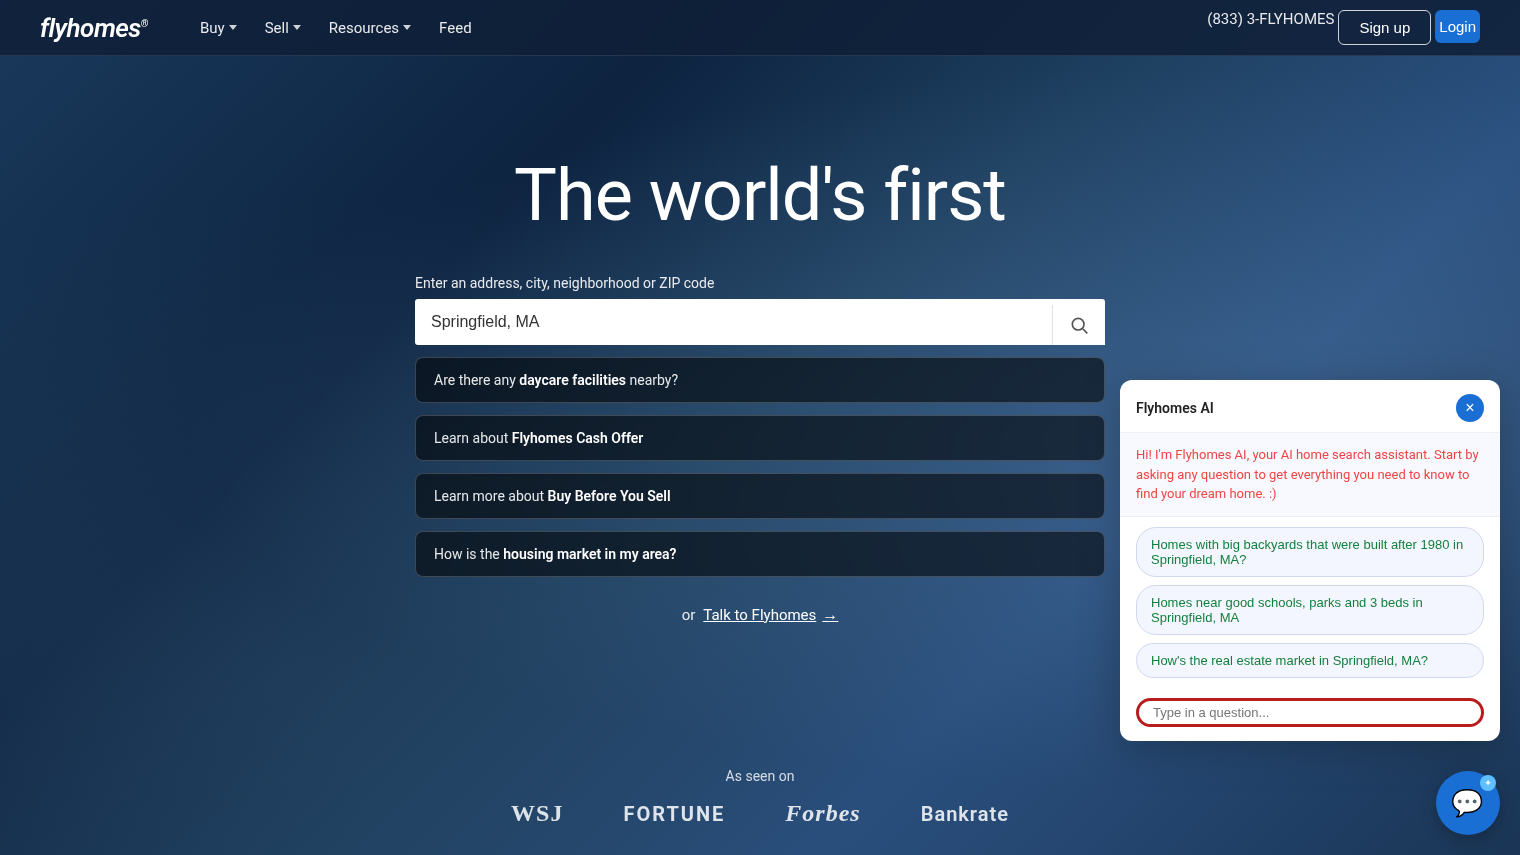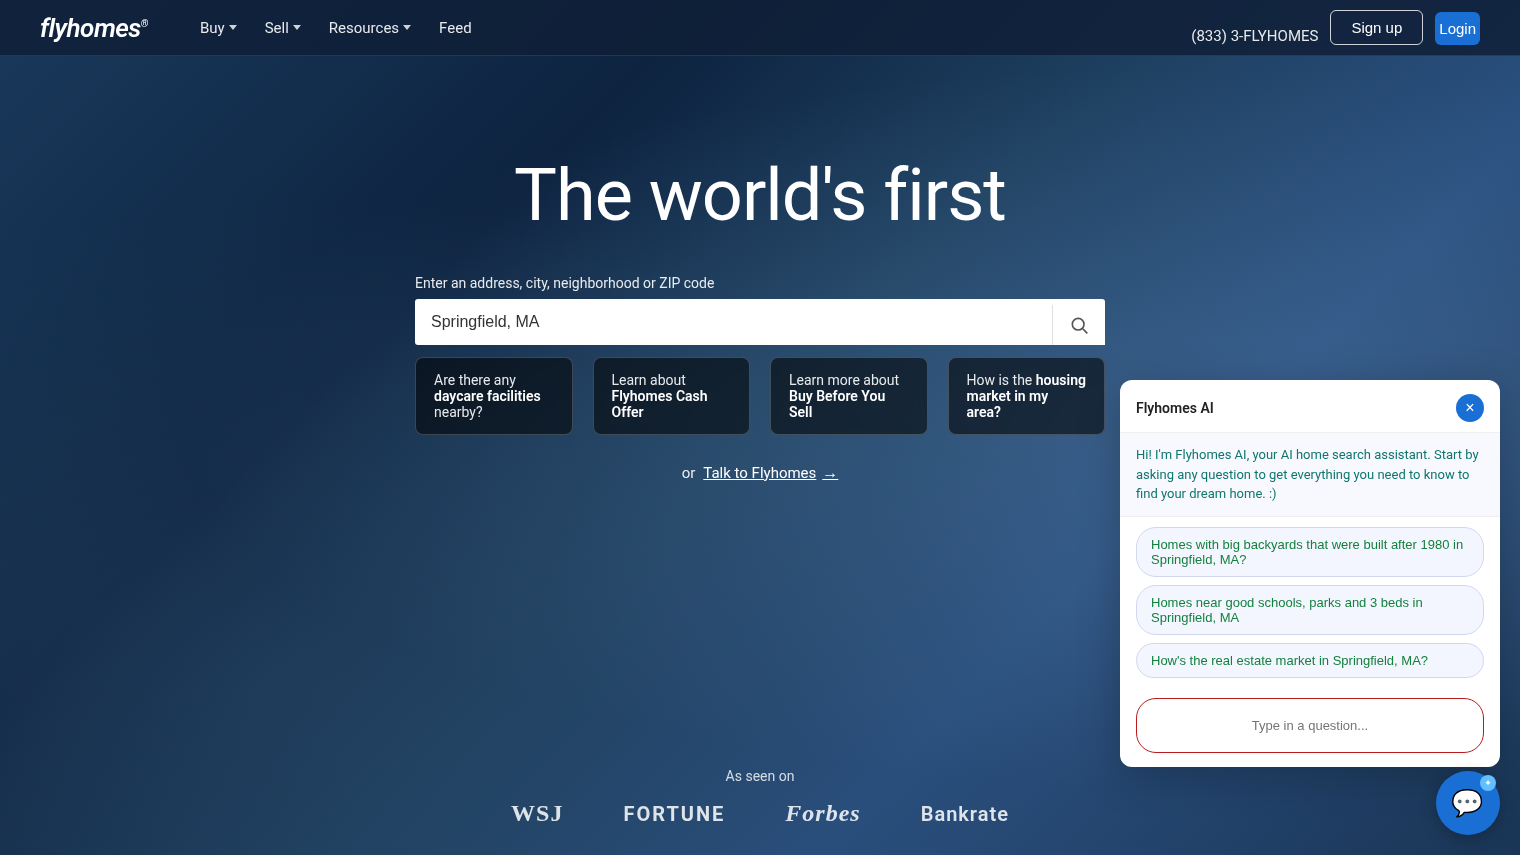--- a/index.html
+++ b/index.html
@@ -50,21 +50,21 @@
       cursor: pointer;
       border-radius: 4px;
     }
     .chevron {
       display: inline-block;
       width: 0; height: 0;
       border-left: 4px solid transparent;
       border-right: 4px solid transparent;
       border-top: 5px solid rgba(255,255,255,0.8);
     }
-    .nav-right { display: flex; align-items: flex-end; gap: 12px; margin-left: auto; }
+    .nav-right { display: flex; align-items: flex-start; gap: 4px; margin-left: auto; }
     .phone { color: rgba(255,255,255,0.9); font-size: 15px; }
     .btn-signup {
       background: transparent;
       border: 1.5px solid rgba(255,255,255,0.8);
       color: white;
       padding: 8px 20px;
       border-radius: 6px;
       font-size: 15px;
       cursor: pointer;
     }
@@ -131,22 +131,22 @@
       align-items: center;
       justify-content: center;
       border-left: 1px solid #e0e0e0;
       height: 100%;
     }
     .search-icon-svg { width: 20px; height: 20px; fill: none; stroke: #555; stroke-width: 2; }
 
     
     .chips-container {
       display: grid;
-      grid-template-columns: 1fr 1fr 1fr 1fr;
-      gap: 20px;
+      grid-template-columns: 1fr;
+      gap: 12px;
       width: 690px;
       margin-top: 12px;
     }
     .chip {
       background: rgba(0,0,0,0.55);
       border: 1px solid rgba(255,255,255,0.2);
       border-radius: 8px;
       padding: 14px 18px;
       color: rgba(255,255,255,0.9);
       font-size: 14px;
@@ -230,46 +230,45 @@
       display: flex;
       align-items: center;
       justify-content: center;
       line-height: 1;
     }
     .chat-message {
       padding: 12px 16px;
       background: #f8f9ff;
       border-bottom: 1px solid #eee;
     }
-    .chat-message-text { font-size: 13px; color: #0f766e; line-height: 1.5; }
+    .chat-message-text { font-size: 13px; color: #ef4444; line-height: 1.5; }
     .chat-suggestions { padding: 10px 16px; display: flex; flex-direction: column; gap: 8px; }
     .chat-suggestion-btn {
       background: #f4f6ff;
       border: 1px solid #d0d8f0;
       border-radius: 20px;
       padding: 9px 14px;
       font-size: 13px;
       color: #15803d;
       cursor: pointer;
       text-align: left;
     }
     .chat-input-row {
       padding: 10px 16px 14px;
       display: flex;
       gap: 8px;
     }
     .chat-input {
       flex: 1;
-      border: 1px solid #b91c1c;
+      border: 3px solid #b91c1c;
       border-radius: 20px;
-      padding: 19px 14px;
+      padding: 4px 14px;
       font-size: 13px;
       outline: none;
       color: #999;
-      text-align: center;
     }
 
     
     .chat-float-btn {
       position: fixed;
       right: 20px;
       bottom: 20px;
       width: 64px;
       height: 64px;
       background: #1a6fd4;

